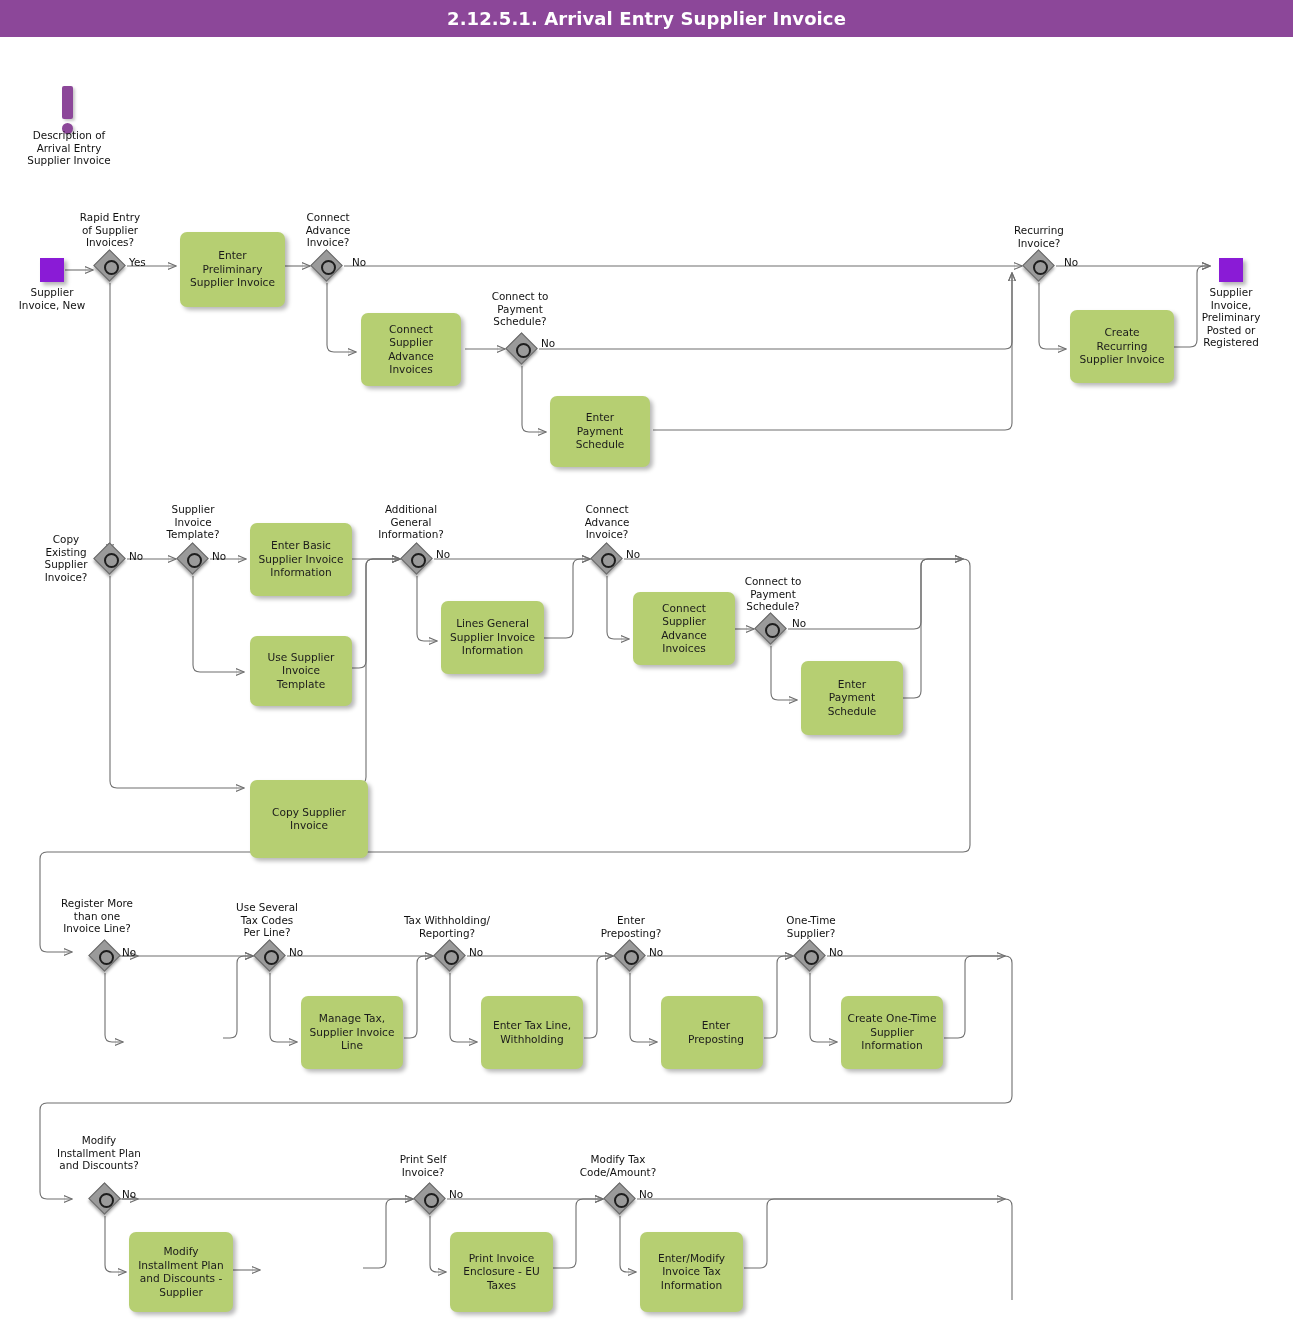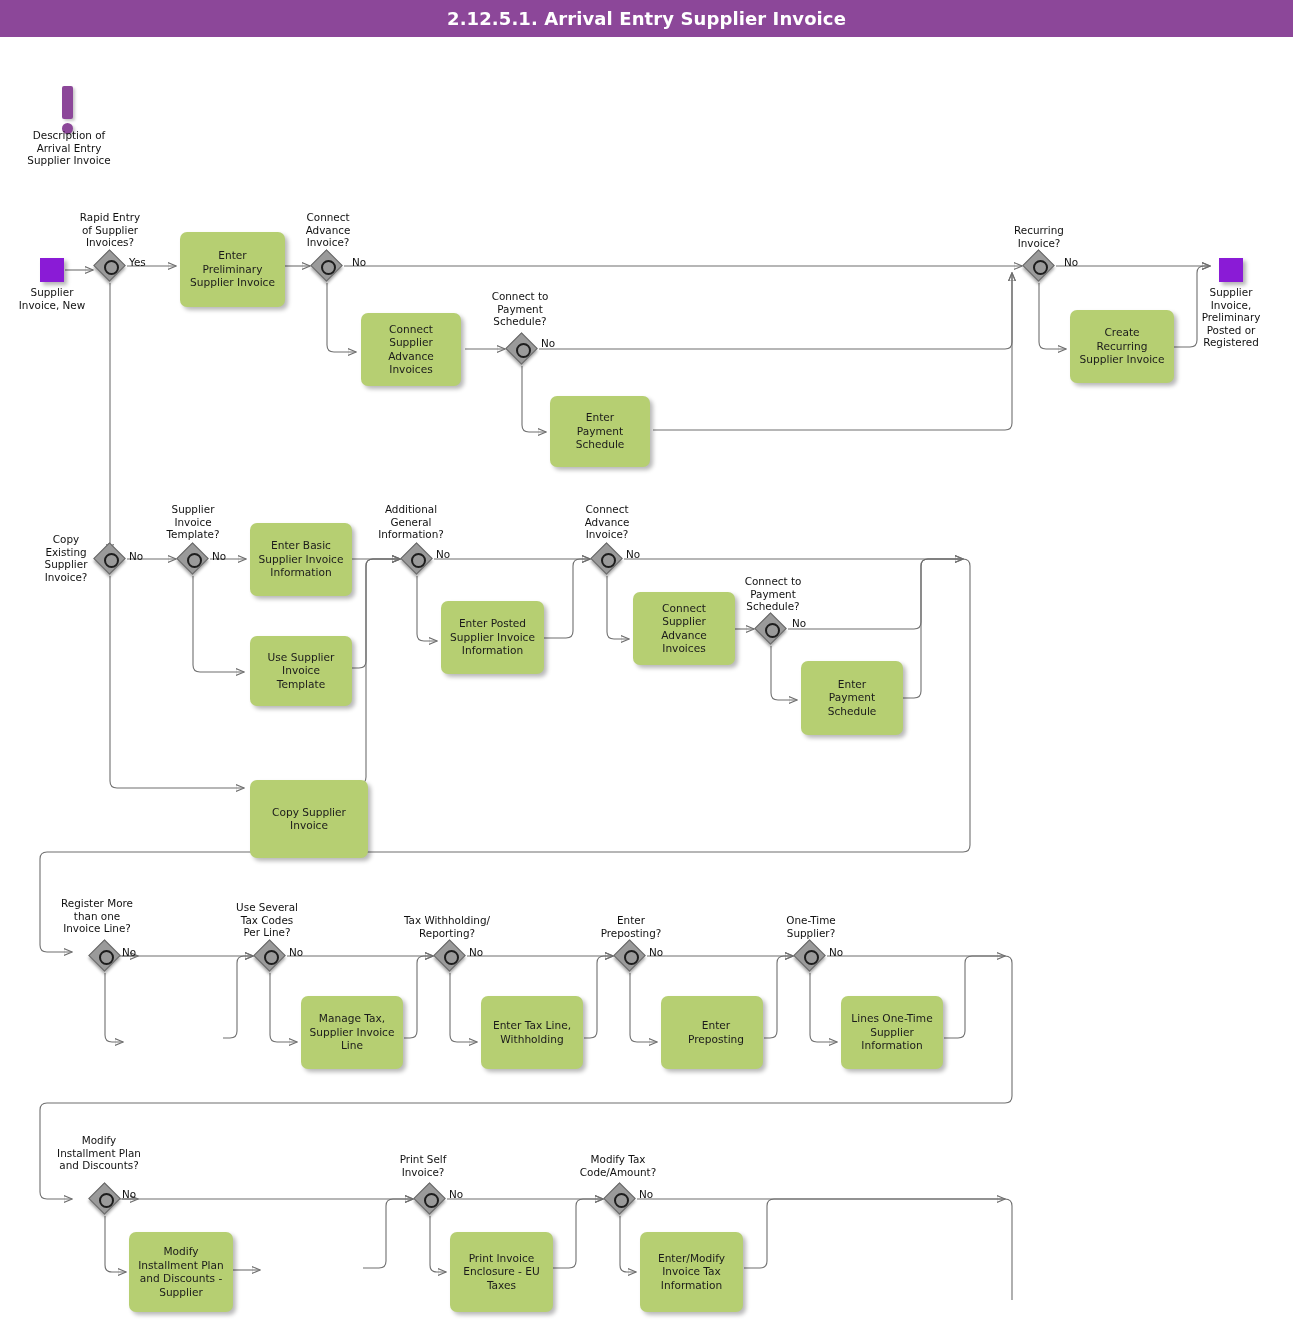--- a/index.html
+++ b/index.html
@@ -270,21 +270,21 @@
   <div class="cap" style="left:368px;top:503px;width:86px;">Additional
 General
 Information?</div>
   <div class="node gw" style="left:402px;top:544px;">
     <span class="dia"></span>
     <span class="ring"></span>
   </div>
   <div class="lbl" style="left:436px;top:548px;">No</div>
 
   <div class="node act" style="left:441px;top:601px;width:103px;height:73px;">
-    <span style="white-space:pre-line;">Enter Posted
+    <span style="white-space:pre-line;">Lines General
 Supplier Invoice
 Information</span>
   </div>
 
   <div class="cap" style="left:564px;top:503px;width:86px;">Connect
 Advance
 Invoice?</div>
   <div class="node gw" style="left:592px;top:544px;">
     <span class="dia"></span>
     <span class="ring"></span>
@@ -360,21 +360,21 @@
   </div>
 
   <div class="cap" style="left:768px;top:914px;width:86px;">One-Time
 Supplier?</div>
   <div class="node gw" style="left:795px;top:941px;">
     <span class="dia"></span>
     <span class="ring"></span>
   </div>
   <div class="lbl" style="left:829px;top:946px;">No</div>
   <div class="node act" style="left:841px;top:996px;width:102px;height:73px;">
-    <span style="white-space:pre-line;">Lines One-Time
+    <span style="white-space:pre-line;">Create One-Time
 Supplier
 Information</span>
   </div>
 
   <div class="cap" style="left:38px;top:1134px;width:122px;">Modify
 Installment Plan
 and Discounts?</div>
   <div class="node gw" style="left:90px;top:1184px;">
     <span class="dia"></span>
     <span class="ring"></span>

